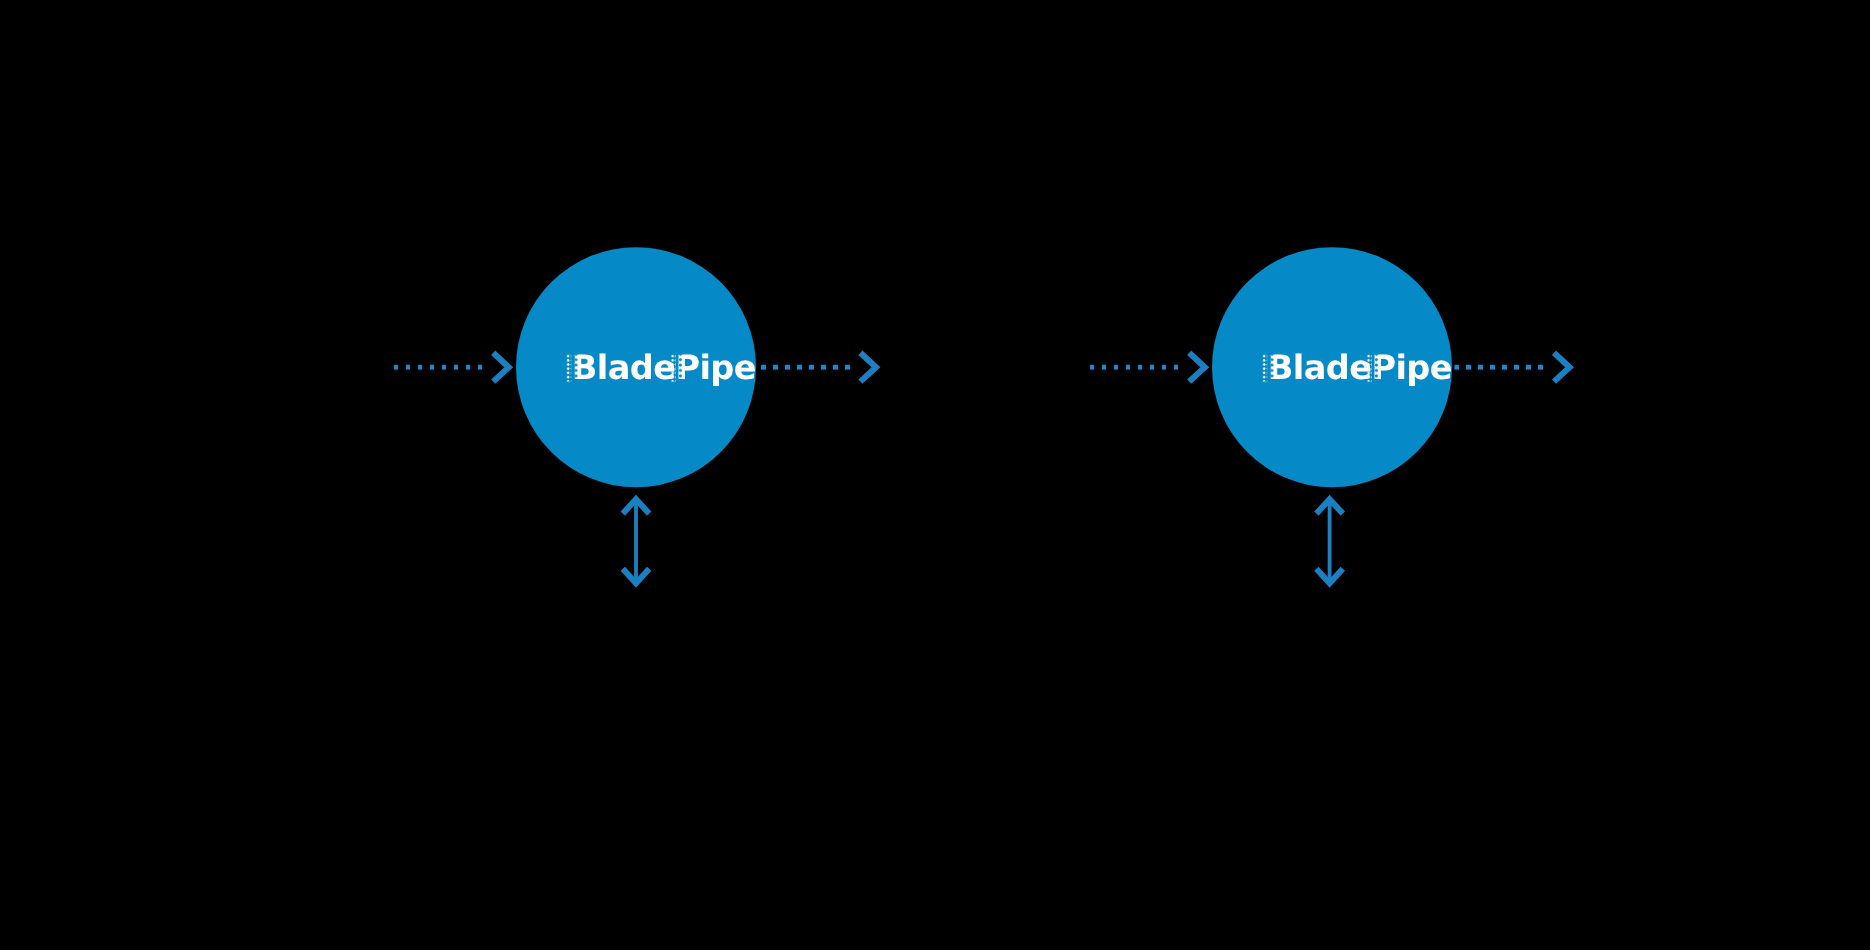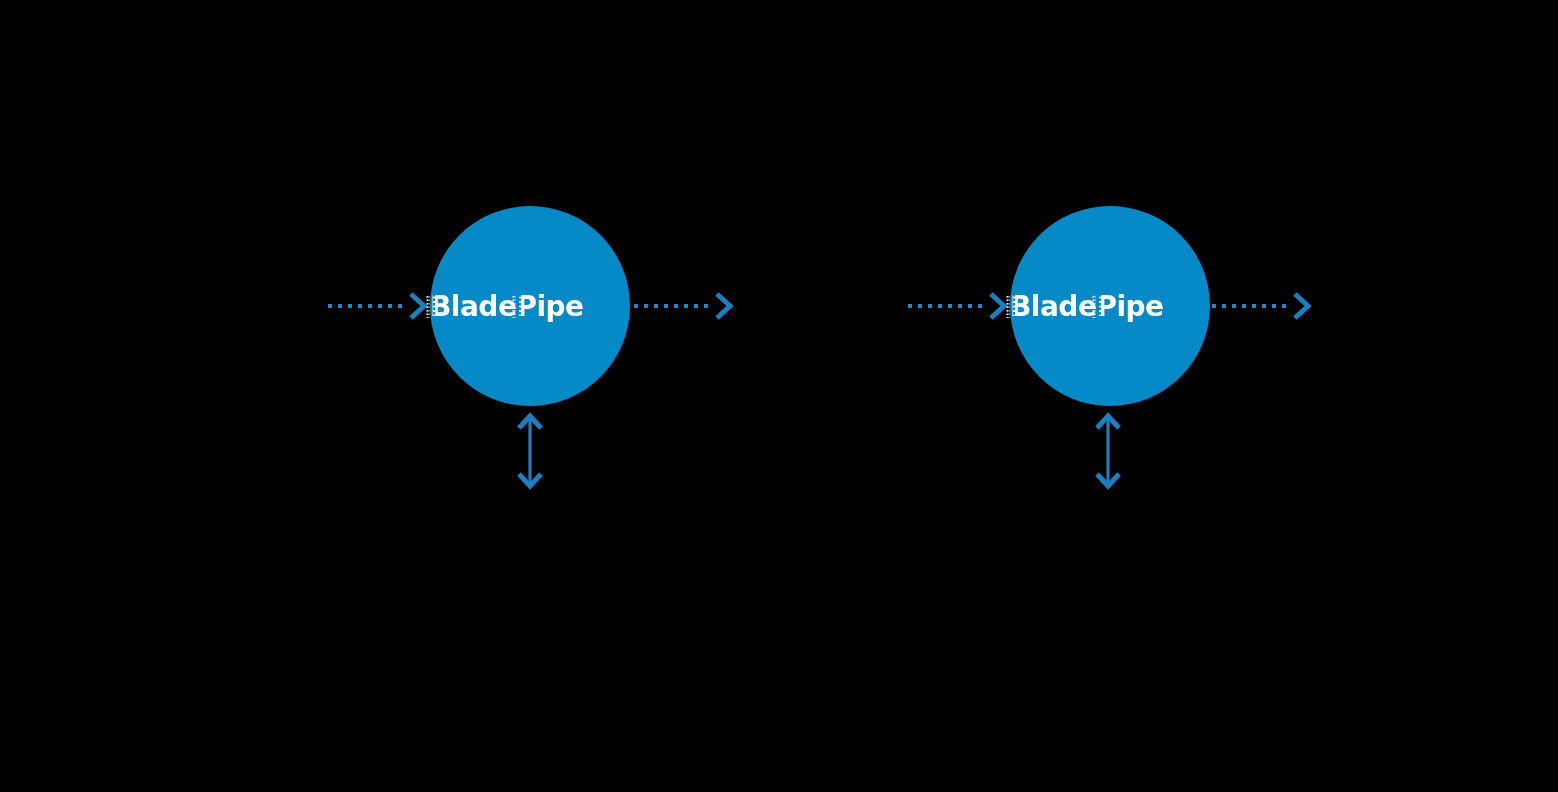--- a/index.html
+++ b/index.html
@@ -17,21 +17,21 @@
     overflow:hidden;
     font-family:"DejaVu Sans", sans-serif;
   }
   
   .node{
     position:absolute;
     width:200px;height:200px;
     border-radius:50%;
     background:var(--node);
     top:206px;
-    display:flex;align-items:center;justify-content:flex-start;
+    display:flex;align-items:center;justify-content:flex-end;
   }
   .node-left{left:430px;}
   .node-right{left:1010px;}
   .logo{
     color:var(--logo);
     font-weight:700;
     font-size:28px;
     letter-spacing:-0.5px;
     white-space:nowrap;
     user-select:none;

